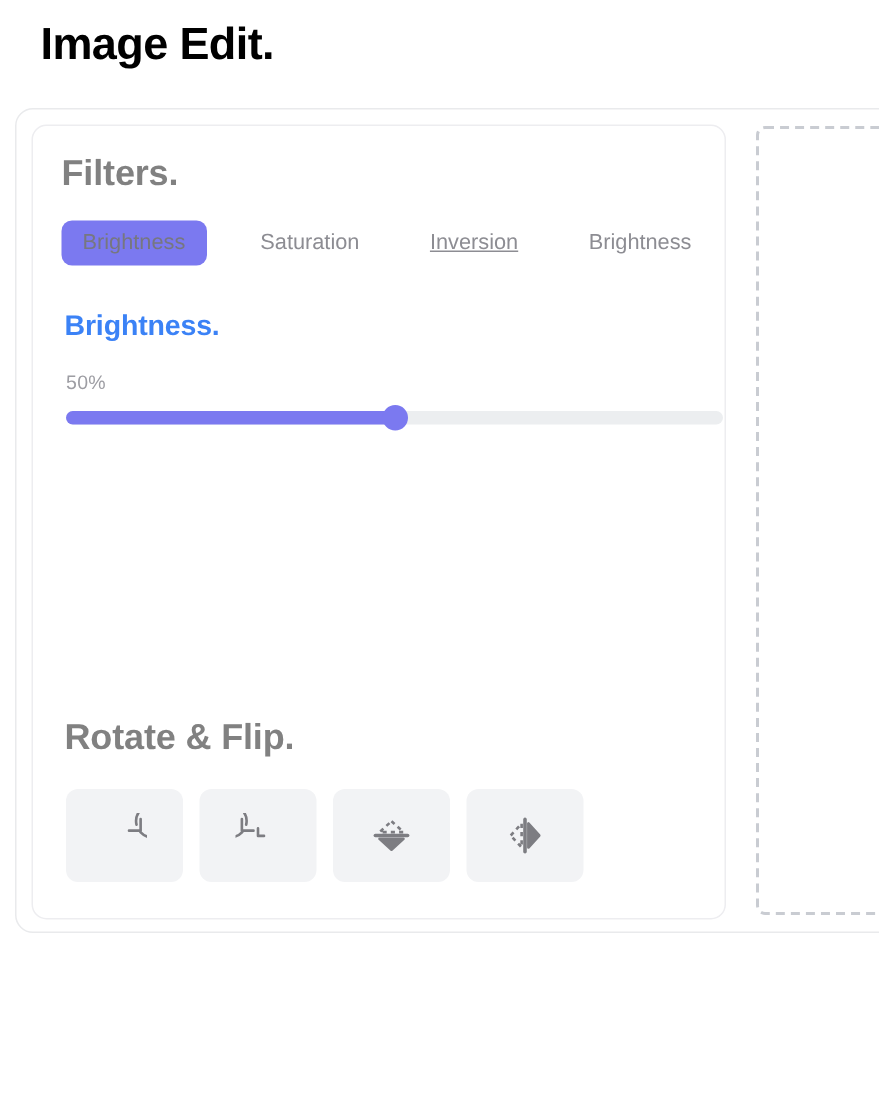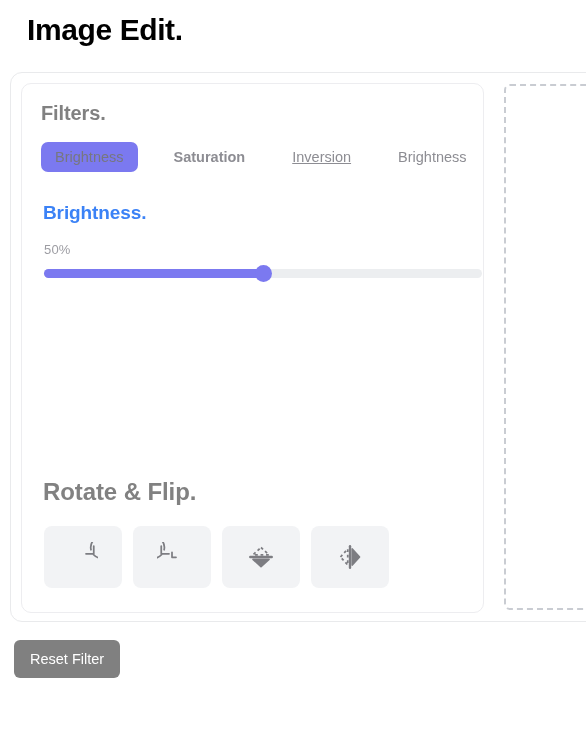--- a/index.html
+++ b/index.html
@@ -62,21 +62,21 @@
     background: #ffffff;
     border: 1px solid #ededf0;
     border-radius: 10px;
     padding: 18px 19px 16px 19px;
     display: flex;
     flex-direction: column;
     position: relative;
   }
 
   .section-heading {
-    font-size: 20px;
+    font-size: 24px;
     font-weight: bold;
     color: #818181;
     margin: 0;
     letter-spacing: -0.1px;
   }
 
   
   .filter-tabs {
     display: flex;
     flex-direction: row;
@@ -94,21 +94,21 @@
     cursor: pointer;
     white-space: nowrap;
     font-family: "Liberation Sans", sans-serif;
     letter-spacing: 0px;
   }
   .filter-tab.is-active {
     background: #7b79f0;
     color: #77777f;
   }
   .filter-tab:nth-child(1) { margin-left: 0px; }
-  .filter-tab:nth-child(2) { margin-left: 22px; font-weight: bold; }
+  .filter-tab:nth-child(2) { margin-left: 22px; }
   .filter-tab:nth-child(3) { margin-left: 19px; text-decoration: underline; }
   .filter-tab:nth-child(4) { margin-left: 19px; }
 
   
   .slider-block {
     margin-top: 30px;
   }
   .slider-title {
     font-size: 19px;
     font-weight: bold;
@@ -289,15 +289,14 @@
 
         </div>
       </div>
 
     </div>
 
     <div class="preview-area"></div>
 
   </div>
 
-  <button class="reset-button">Reset Filter</button>
 
 </div>
 
 </body></html>

